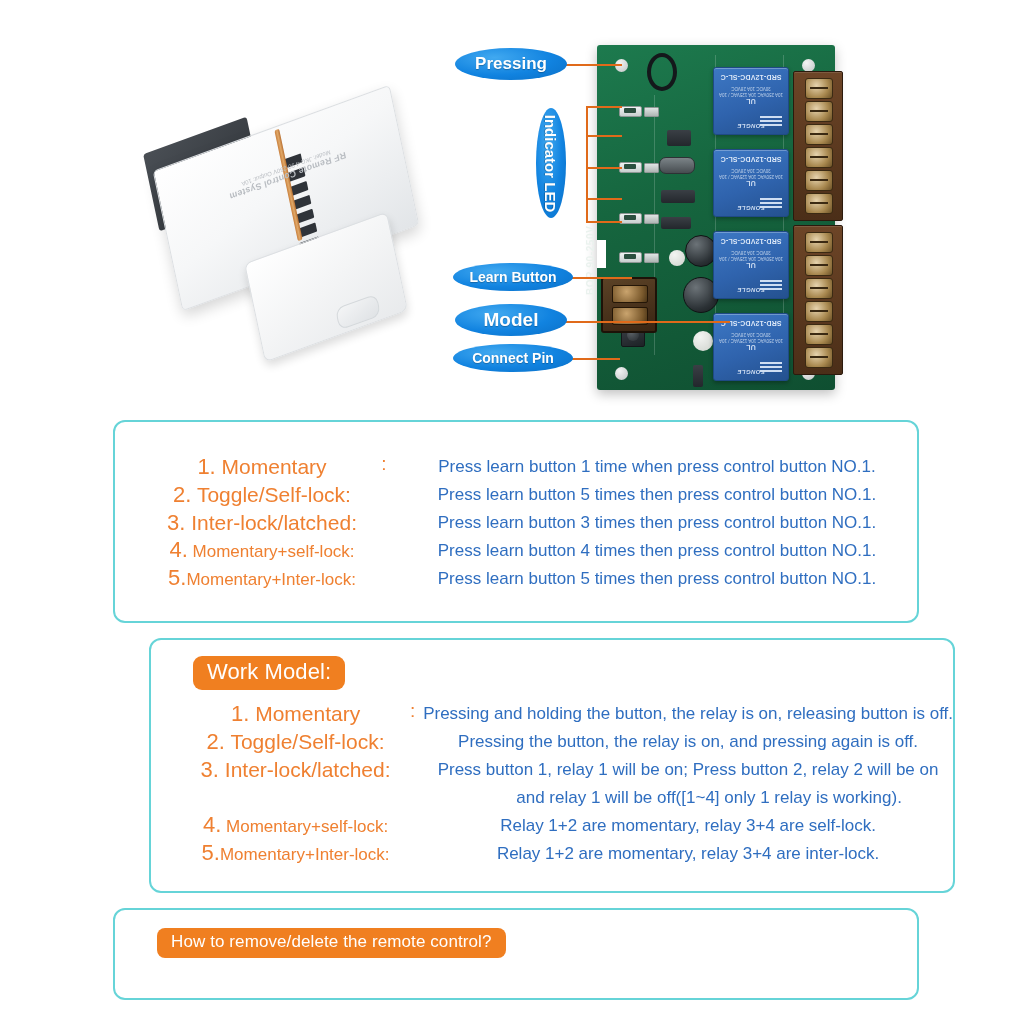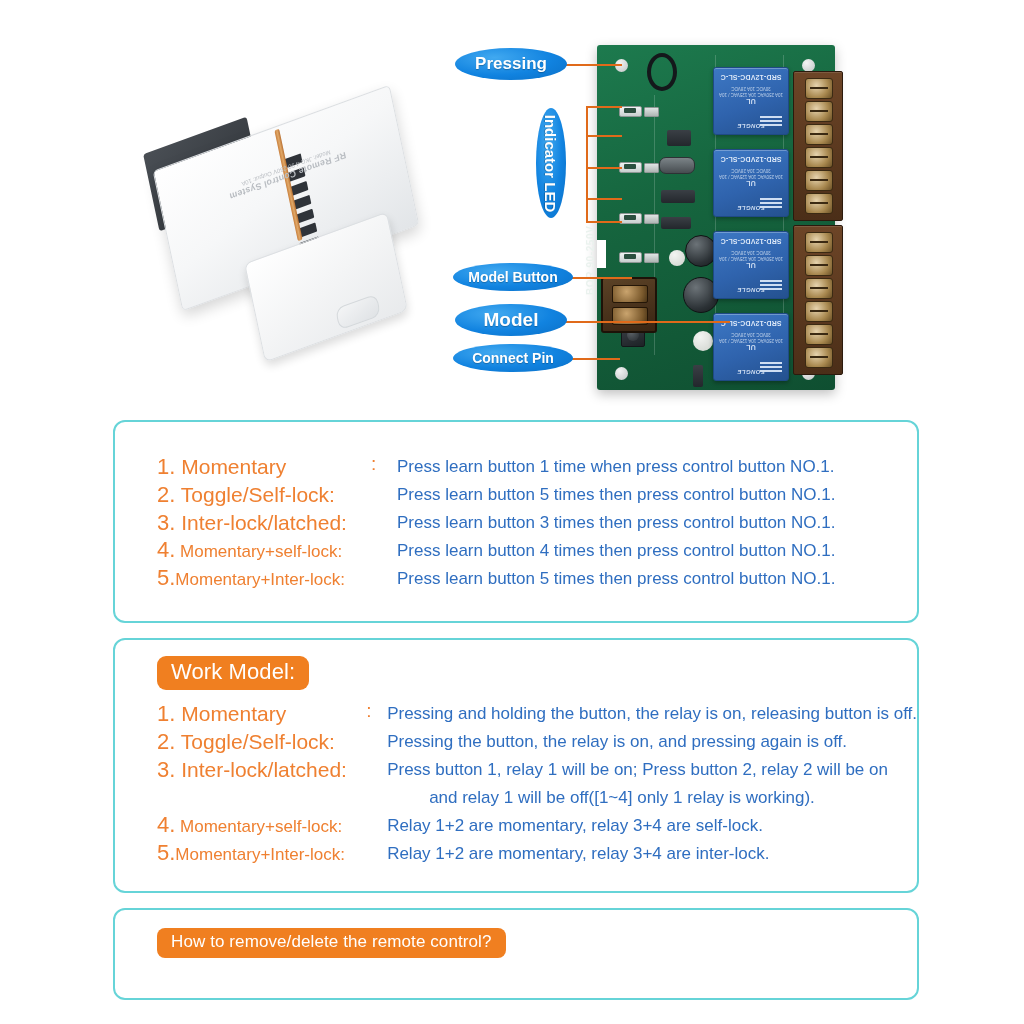--- a/index.html
+++ b/index.html
@@ -176,21 +176,21 @@
     background:#ffffff;box-sizing:border-box;
   }
   .badge{
     display:inline-block;background:#f07f20;color:#ffffff;
     border-radius:8px;padding:5px 14px 6px 14px;
     font-size:17px;font-weight:normal;letter-spacing:.1px;line-height:1.1;
   }
   .badge.big{font-size:22px;padding:4px 14px 6px 14px;border-radius:9px;}
 
   table.rows{border-collapse:collapse;width:100%;}
-  table.rows td{vertical-align:top;padding:0;}
+  table.rows td{vertical-align:top;padding:0;text-align:center;}
   .lbl{
     color:#ef8031;white-space:nowrap;text-align:left;
     padding-right:4px !important;
   }
   .lbl.lg{font-size:21px;line-height:28px;}
   .lbl.sm{font-size:17px;line-height:26px;}
   .lbl .num{font-size:22px;}
   .desc{color:#2f6ec0;font-size:17px;line-height:28px;white-space:nowrap;}
   .colon{color:#ef8031;font-size:19px;padding:0 5px;}
 </style>
@@ -336,21 +336,21 @@
   <div class="leader" style="left:586px;top:135px;width:36px;"></div>
   <div class="leader" style="left:586px;top:167px;width:36px;"></div>
   <div class="leader" style="left:586px;top:198px;width:36px;"></div>
   <div class="leader" style="left:586px;top:221px;width:36px;"></div>
   <div class="callout-vert" style="left:536px;top:108px;width:30px;height:110px;font-size:15px;">
     <span>Indicator LED</span>
   </div>
 
   <div class="leader" style="left:560px;top:277px;width:72px;"></div>
   <div class="callout" style="left:453px;top:263px;width:120px;height:28px;font-size:14px;">
-    <span>Model Button</span>
+    <span>Learn Button</span>
   </div>
 
   <div class="leader" style="left:560px;top:321px;width:170px;"></div>
   <div class="callout" style="left:455px;top:304px;width:112px;height:32px;font-size:19px;">
     <span>Model</span>
   </div>
 
   <div class="leader" style="left:560px;top:358px;width:60px;"></div>
   <div class="callout" style="left:453px;top:344px;width:120px;height:28px;font-size:14px;">
     <span>Connect Pin</span>
@@ -386,21 +386,21 @@
     </tr>
     <tr>
       <td class="lbl sm"><span class="num">5.</span><span>Momentary+Inter-lock:</span></td>
       <td class="colon"></td>
       <td class="desc">Press learn button  5 times then press control button NO.1.</td>
     </tr>
   </tbody>
     </table>
 </div>
 
-<div class="panel" style="top:638px;height:255px;padding:16px 0 0 42px;">
+<div class="panel" style="top:638px;height:255px;padding:16px 0 0 42px;margin-left:36px;">
   <div class="badge big">Work Model:</div>
   <table class="rows" style="margin-top:10px;">
     <tbody>
         <tr>
       <td class="lbl lg" style="width:210px"><span class="num">1.</span>
         <span>Momentary</span></td>
       <td class="colon" style="width:26px">:</td>
       <td class="desc">Pressing and holding the button, the relay is on, releasing button is off.</td>
     </tr>
     <tr>

